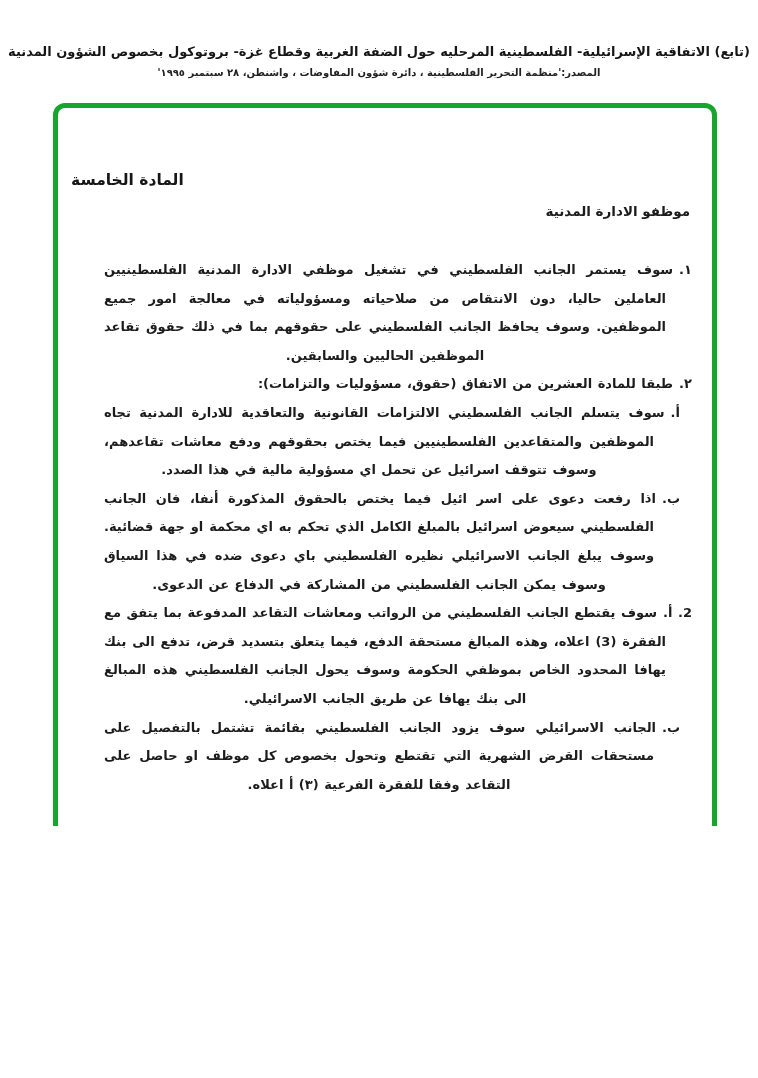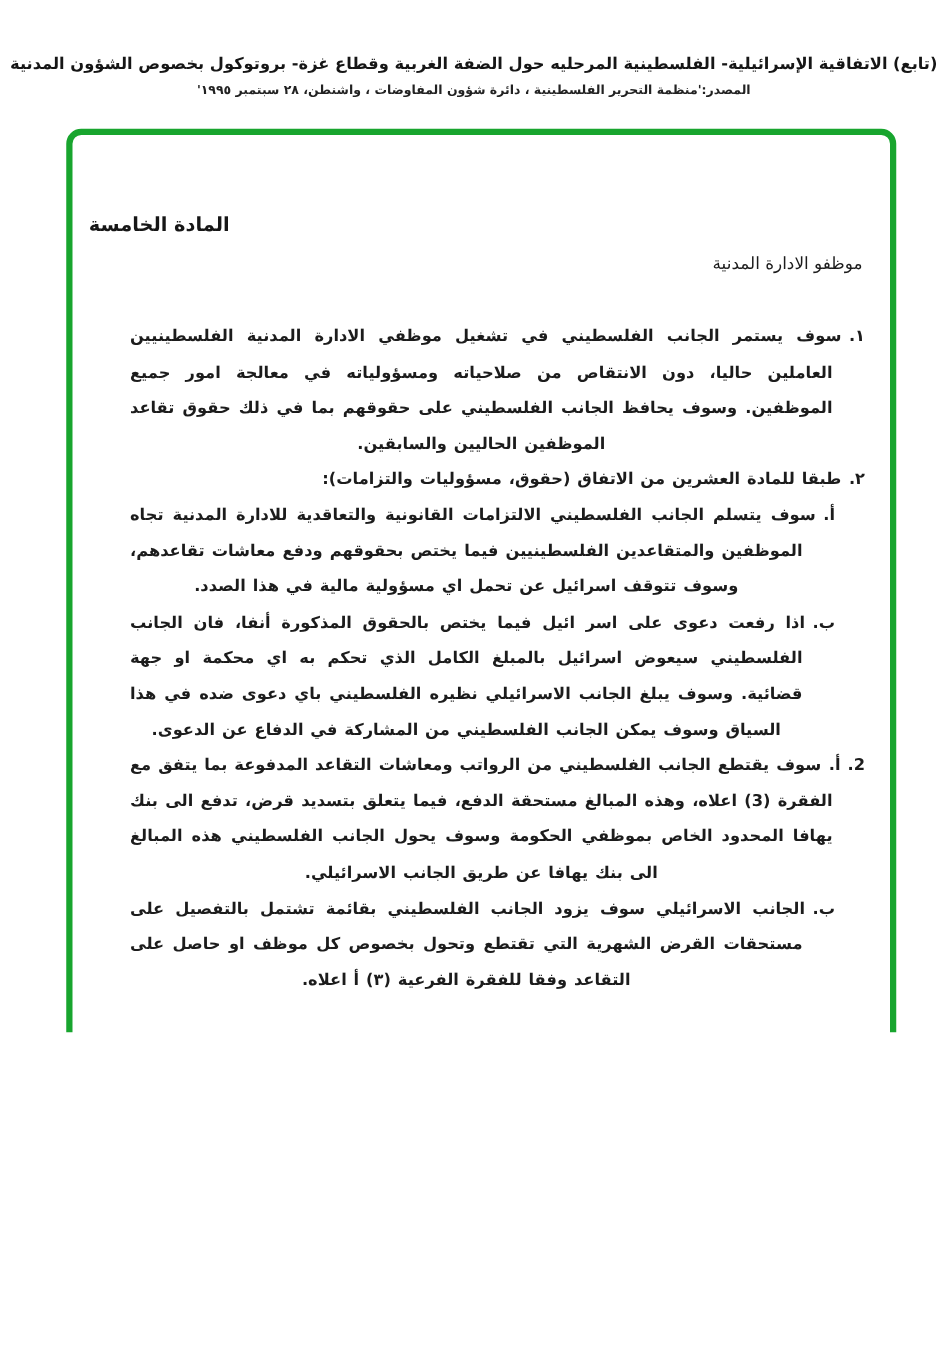--- a/index.html
+++ b/index.html
@@ -61,21 +61,21 @@
     font-size: 15.5px;
     font-weight: bold;
     color: #161616;
     line-height: 20px;
   }
   .article-subtitle {
     margin-top: 12px;
     padding-right: 22px;
     text-align: right;
     font-size: 13.5px;
-    font-weight: normal;
+    font-weight: bold;
     color: #1c1c1c;
     line-height: 18px;
   }
   .article-body {
     margin-top: 36px;
     padding-right: 20px;
     padding-left: 46px;
     color: #1c1c1c;
   }
   .para {
@@ -86,21 +86,21 @@
     text-align: justify;
     text-align-last: center;
     padding-right: 26px;
     text-indent: -26px;
     word-spacing: 1px;
   }
   .para.single {
     text-align-last: right;
   }
   .para.lvl1 {
-    margin-right: 24px;
+    margin-right: 12px;
   }
   .marker {
     padding-left: 6px;
   }
   
   .page-number {
     position: absolute;
     top: 1036px;
     left: 0;
     right: 0;

